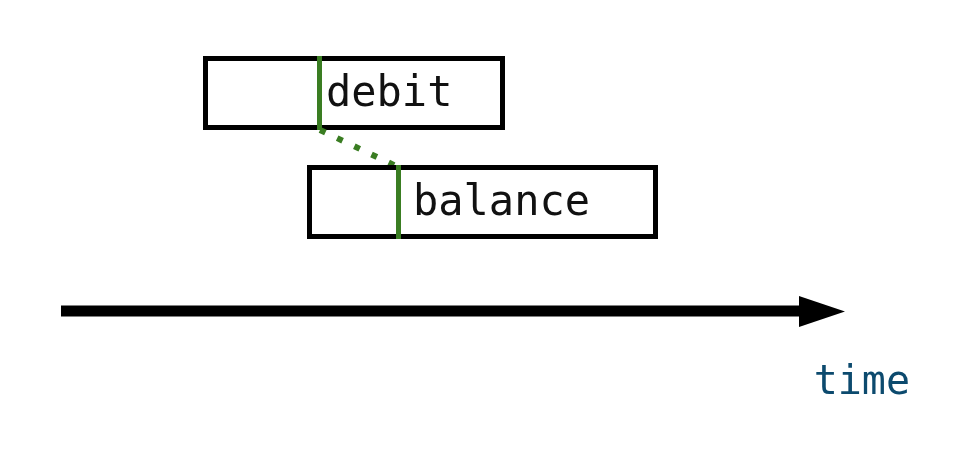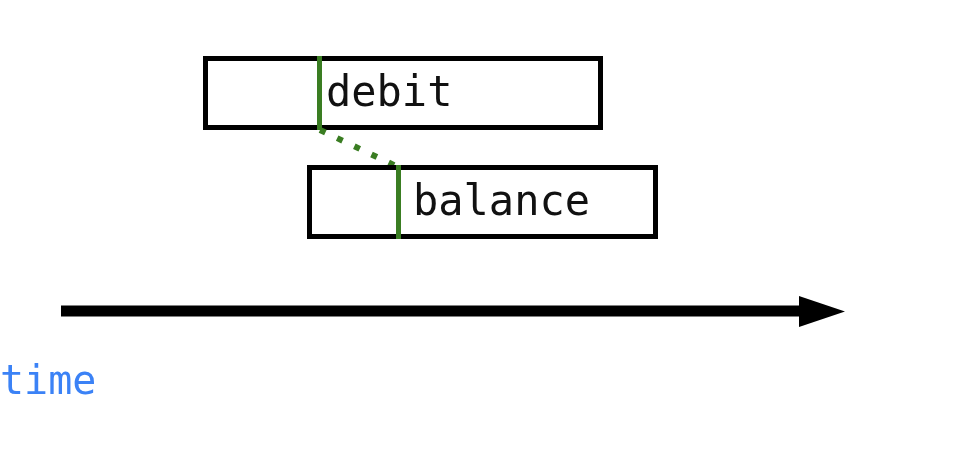--- a/index.html
+++ b/index.html
@@ -39,21 +39,21 @@
     position: absolute;
     top: -5px;
     bottom: -5px;
     width: 5px;
   }
 
   
   #debit-box {
     left: 203px;
     top: 56px;
-    width: 400px;
+    width: 302px;
     height: 74px;
     text-align: center;
   }
   #debit-box .marker-line { left: 109px; }
   #debit-box .box-label {
     left: 118px;
     top: 50%;
     transform: translateY(-52%);
   }
 
@@ -87,25 +87,25 @@
     left: 55px;
     top: 288px;
     width: 800px;
     height: 48px;
   }
   #axis-label {
     position: absolute;
     left: 0;
     top: 360px;
     width: 910px;
-    text-align: left;
+    text-align: right;
     font-family: "DejaVu Sans Mono", monospace;
     font-size: 40px;
     line-height: 1;
-    color: #3b82f6;
+    color: #0c4a6e;
   }
 </style>
 </head>
 <body>
 
 <div id="canvas">
 
   <div class="event-box" id="debit-box">
     <div class="marker-line" style="background: rgb(58, 125, 34);"></div>
     <div class="box-label">debit</div>

